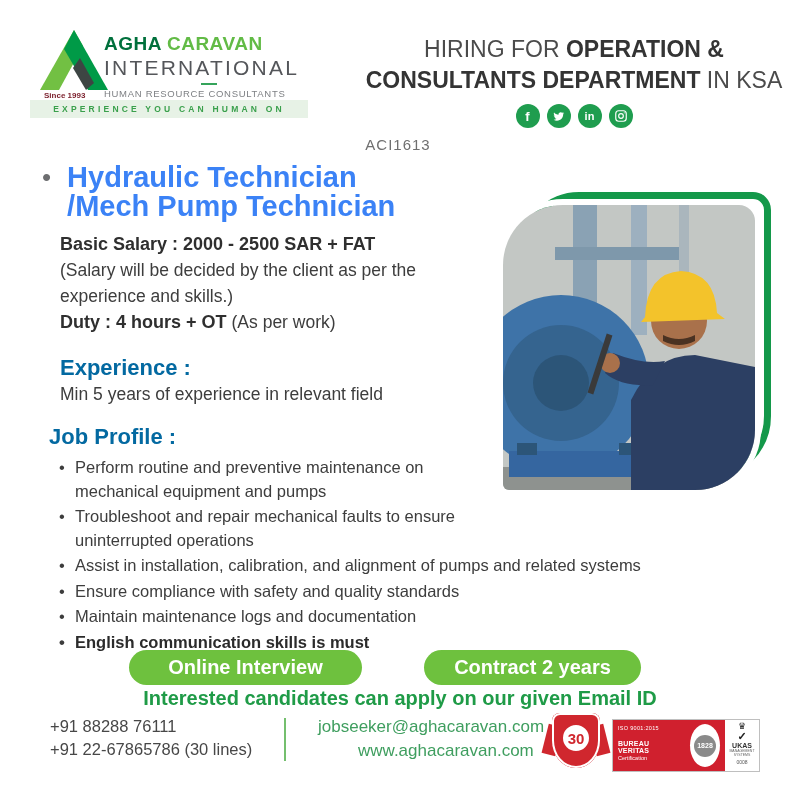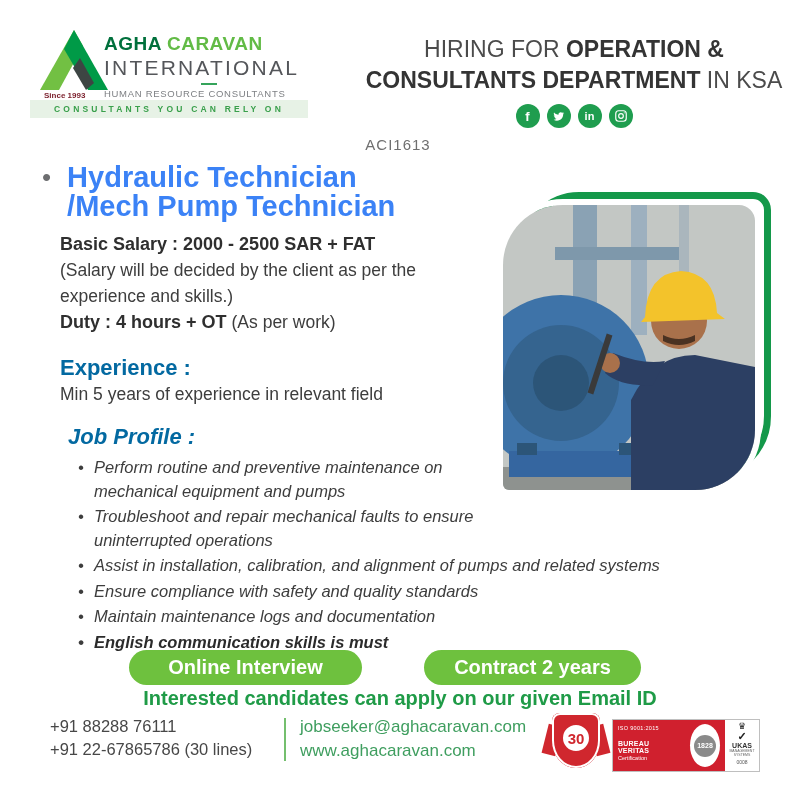--- a/index.html
+++ b/index.html
@@ -33,21 +33,21 @@
   
   .job-title { position:absolute; left:42px; top:163px; display:flex; }
   .title-dot { color:#6d6e70; font-size:26px; line-height:29px; margin-right:16px; }
   .title-lines { font-size:29px; line-height:29px; font-weight:800; color:#3b82f6; }
 
   
   .salary { position:absolute; left:60px; top:231px; width:440px; font-size:17.5px; line-height:26px; color:#3d3d3d; }
   .b800 { font-weight:800; color:#2f2f2f; font-size:18px; }
   .experience { position:absolute; left:60px; top:355px; font-size:17.5px; line-height:26px; color:#3d3d3d; }
   .sec-label { font-weight:800; color:#0369a1; font-size:22px; }
-  .profile { position:absolute; left:68px; top:424px; width:660px; color:#3d3d3d;font-style:italic; }
+  .profile { position:absolute; left:49px; top:424px; width:660px; color:#3d3d3d; }
   .profile ul { list-style:none; margin-top:6px; }
   .profile li { position:relative; padding-left:26px; font-size:16.5px; line-height:23.5px; margin-bottom:2px; }
   .profile li::before { content:"•"; position:absolute; left:10px; color:#3d3d3d; }
   .profile li.narrow { max-width:430px; }
   .profile li.wide { max-width:650px; }
   .profile li.bold { font-weight:800; color:#2b2b2b; }
 
   
   .photo-accent { position:absolute; left:521px; top:192px; width:250px; height:288px;
                   border:7px solid #14984a; border-radius:58px 18px 64px 18px; }
@@ -60,22 +60,22 @@
          color:#fff; font-family:"Liberation Sans",sans-serif; font-size:20px; font-weight:800; cursor:pointer; }
   .btn1 { left:129px; width:233px; }
   .btn2 { left:424px; width:217px; }
   .apply { position:absolute; left:0; top:687px; width:800px; text-align:center;
            font-size:20px; font-weight:800; color:#1f9b47; }
 
   
   .phone { position:absolute; left:50px; font-size:16.5px; color:#474747; }
   .ph1 { top:717px; } .ph2 { top:740px; }
   .vdiv { position:absolute; left:284px; top:718px; width:2px; height:43px; background:#74bf6e; }
-  .mail { position:absolute; left:300px; font-size:17px; color:#3f9e5f; text-decoration:none; cursor:pointer;text-align:center; }
-  .em { top:717px; } .web { top:741px; }
+  .mail { position:absolute; left:318px; font-size:17px; color:#3f9e5f; text-decoration:none; cursor:pointer;text-align:center; }
+  .em { top:717px; } .web { top:741px;margin-left:40px; }
 
   
   .badge30 { position:absolute; left:545px; top:711px; width:62px; height:62px; }
   .b30-ribbon { position:absolute; top:14px; width:14px; height:30px; background:#d0272e; }
   .b30-rl { left:0; transform:rotate(14deg); } .b30-rr { right:0; transform:rotate(-14deg); }
   .b30-shield { position:absolute; left:7px; top:2px; width:48px; height:55px; background:#d0272e;
                 border-radius:8px 8px 50% 50%; box-shadow:inset 0 0 0 2px #fff, inset 0 0 0 4px #d0272e; }
   .b30-circle { position:absolute; left:16px; top:12px; width:30px; height:30px; background:#fff; border-radius:50%;
                 border:2px solid #d0272e; display:flex; align-items:center; justify-content:center;
                 color:#d0272e; font-size:15px; font-weight:800; }
@@ -110,21 +110,21 @@
       <polygon points="44,30 58,55 50,62 37,40" fill="#3d4543"></polygon>
       <text x="8" y="70" font-size="8" font-weight="bold" fill="#7b1e2b">Since 1993</text>
     </svg>
   </div>
   <div class="logo-text">
     <div class="brand-line"><span class="brand-w1">AGHA</span><span class="brand-w2">CARAVAN</span></div>
     <div class="brand-intl">INTERNATIONAL</div>
     <div class="brand-dash"></div>
     <div class="brand-sub">HUMAN RESOURCE CONSULTANTS</div>
   </div>
-  <div class="tagline">CONSULTANTS YOU CAN RELY ON</div>
+  <div class="tagline">EXPERIENCE YOU CAN HUMAN ON</div>
 
   <div class="heading">
     <div><span>HIRING FOR </span><span class="hv">OPERATION &amp;</span></div>
     <div><span class="hv">CONSULTANTS DEPARTMENT</span><span> IN KSA</span></div>
     <div class="socials">
       <div class="soc">f</div>
       <div class="soc">
         <svg width="13" height="13" viewBox="0 0 24 24" fill="#fff">
             <path d="M22 5.8c-.7.3-1.5.5-2.3.6.8-.5 1.4-1.3 1.7-2.2-.8.5-1.6.8-2.5 1C18.2 4.4 17.1 4 16 4c-2.2 0-4 1.8-4 4 0 .3 0 .6.1.9C8.7 8.7 5.8 7.1 3.9 4.7c-.4.6-.6 1.3-.6 2 0 1.4.7 2.6 1.8 3.3-.7 0-1.3-.2-1.8-.5v.1c0 1.9 1.4 3.5 3.2 3.9-.3.1-.7.1-1.1.1-.3 0-.5 0-.8-.1.5 1.6 2 2.8 3.7 2.8-1.4 1.1-3.1 1.7-5 1.7H3c1.8 1.2 3.9 1.8 6.2 1.8 7.4 0 11.4-6.1 11.4-11.4v-.5c.8-.6 1.5-1.3 2-2.1z"></path>
           </svg>

